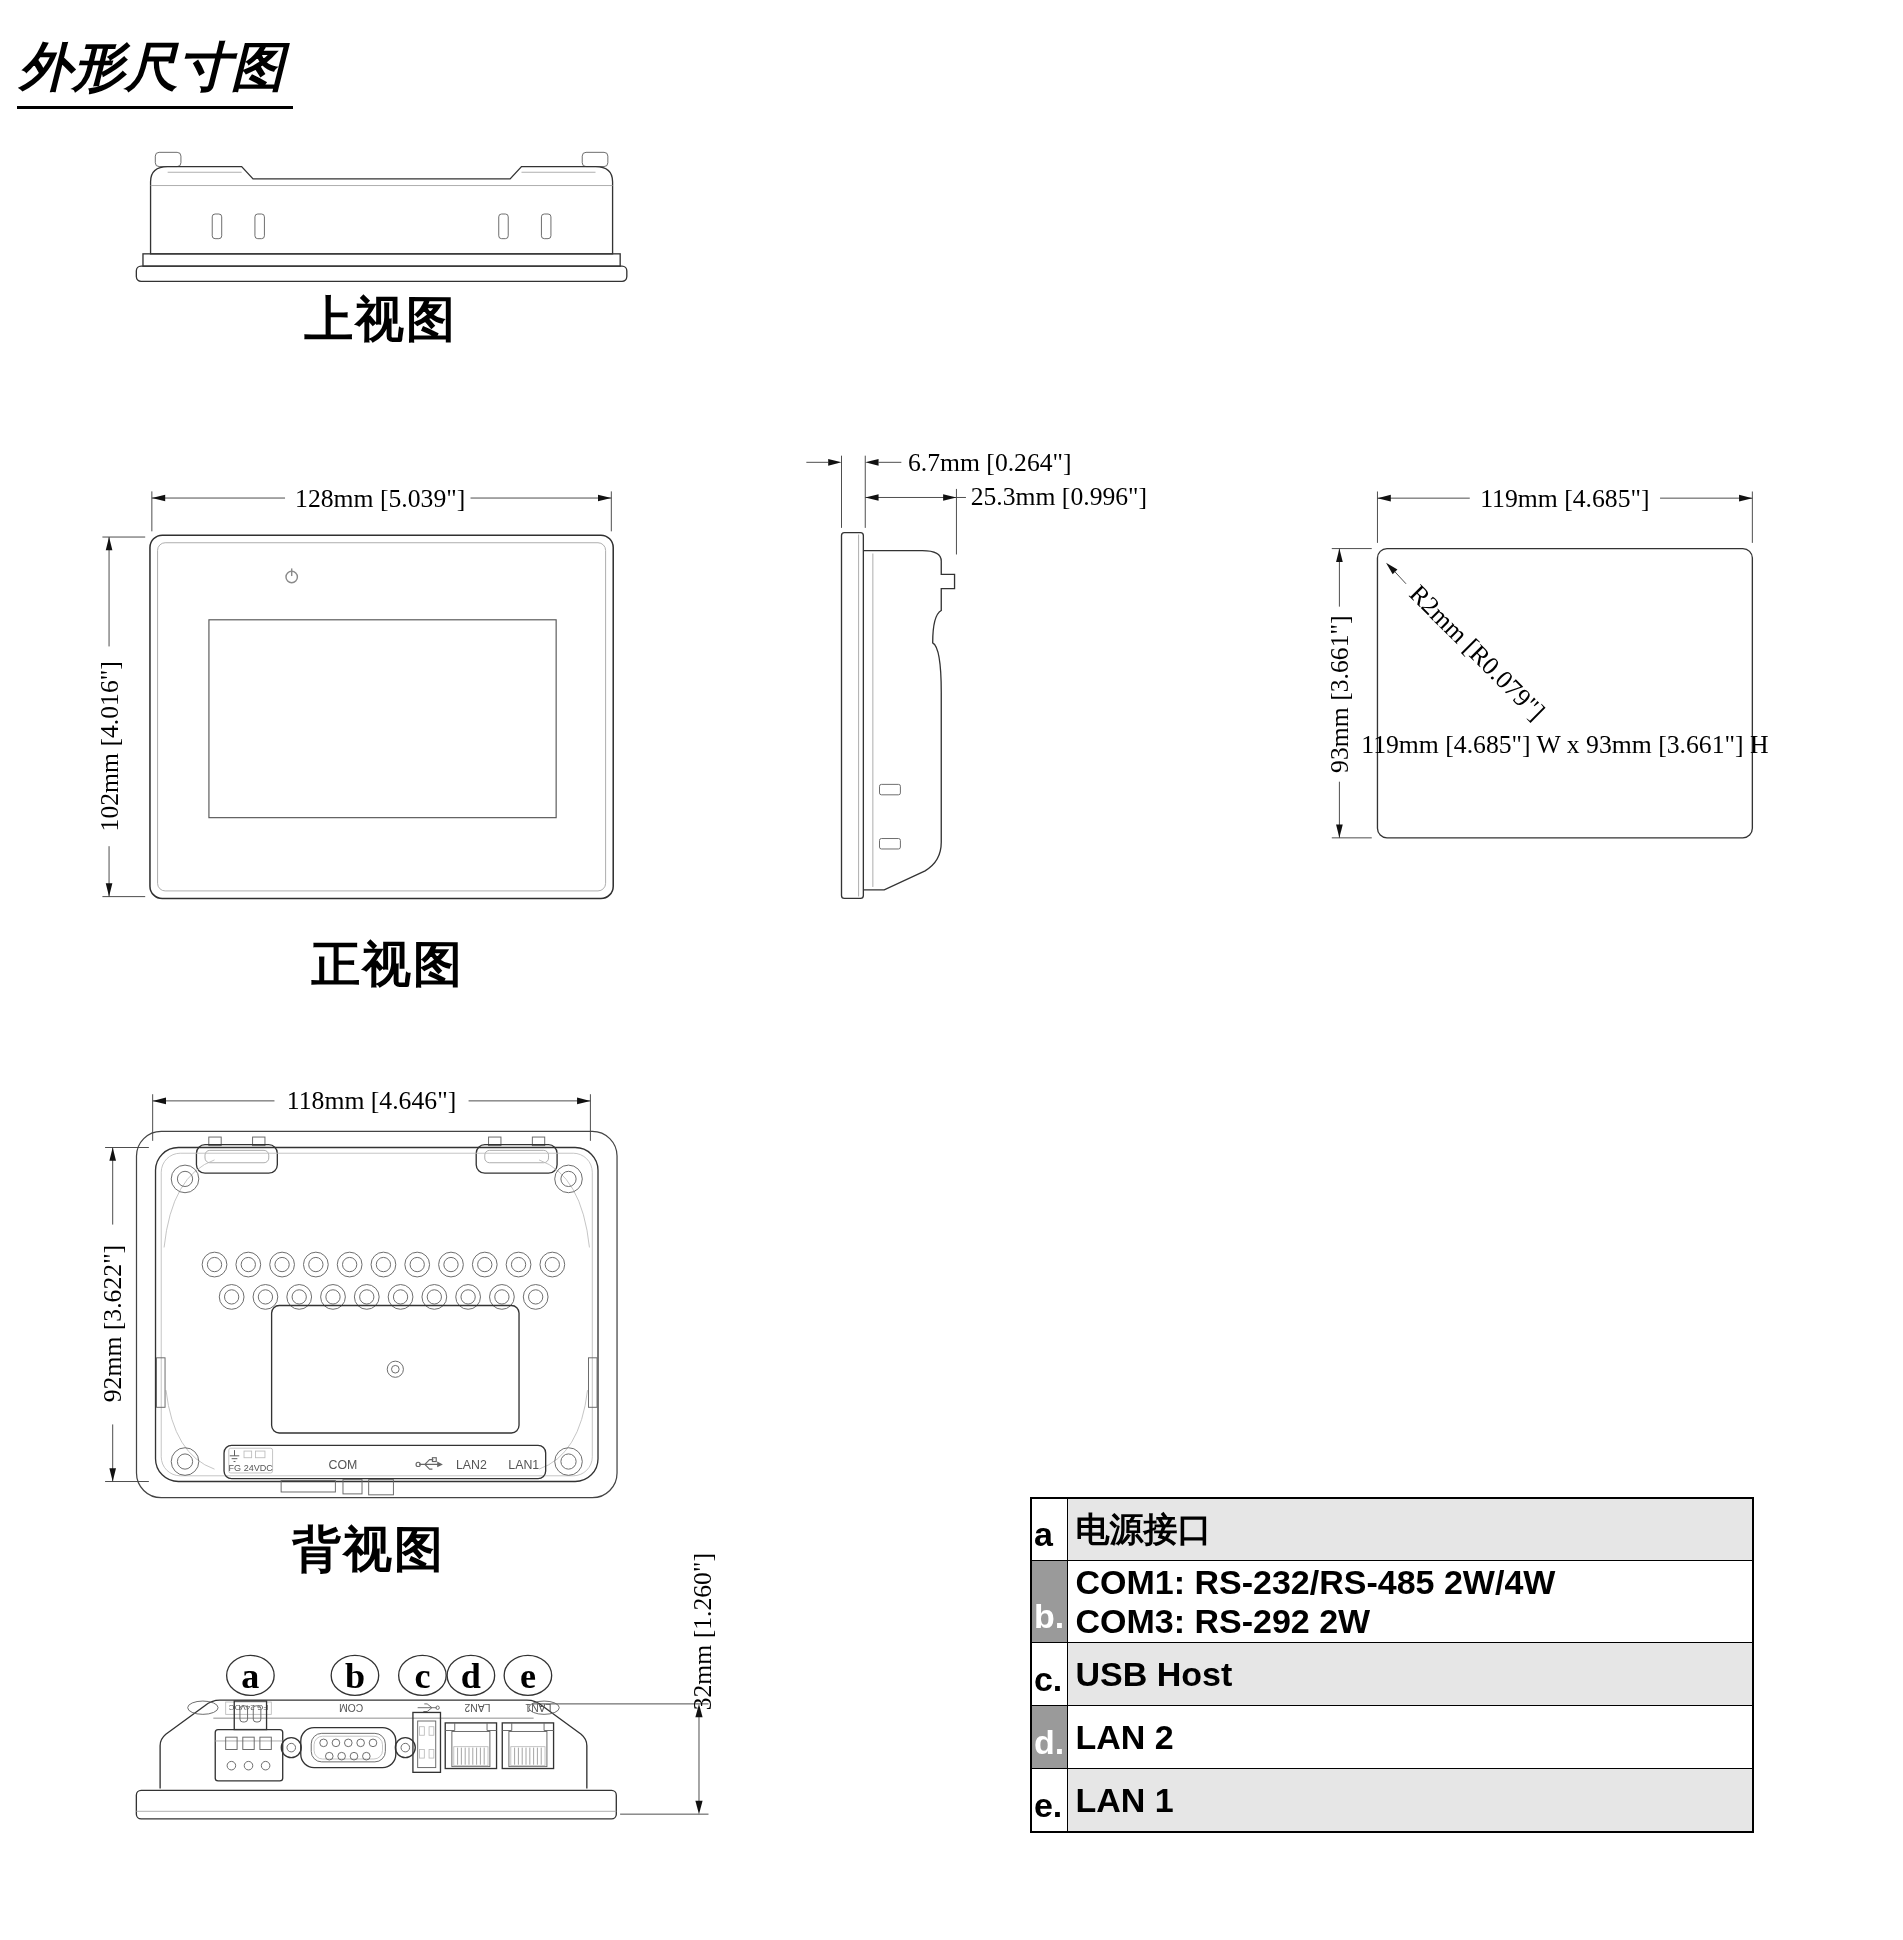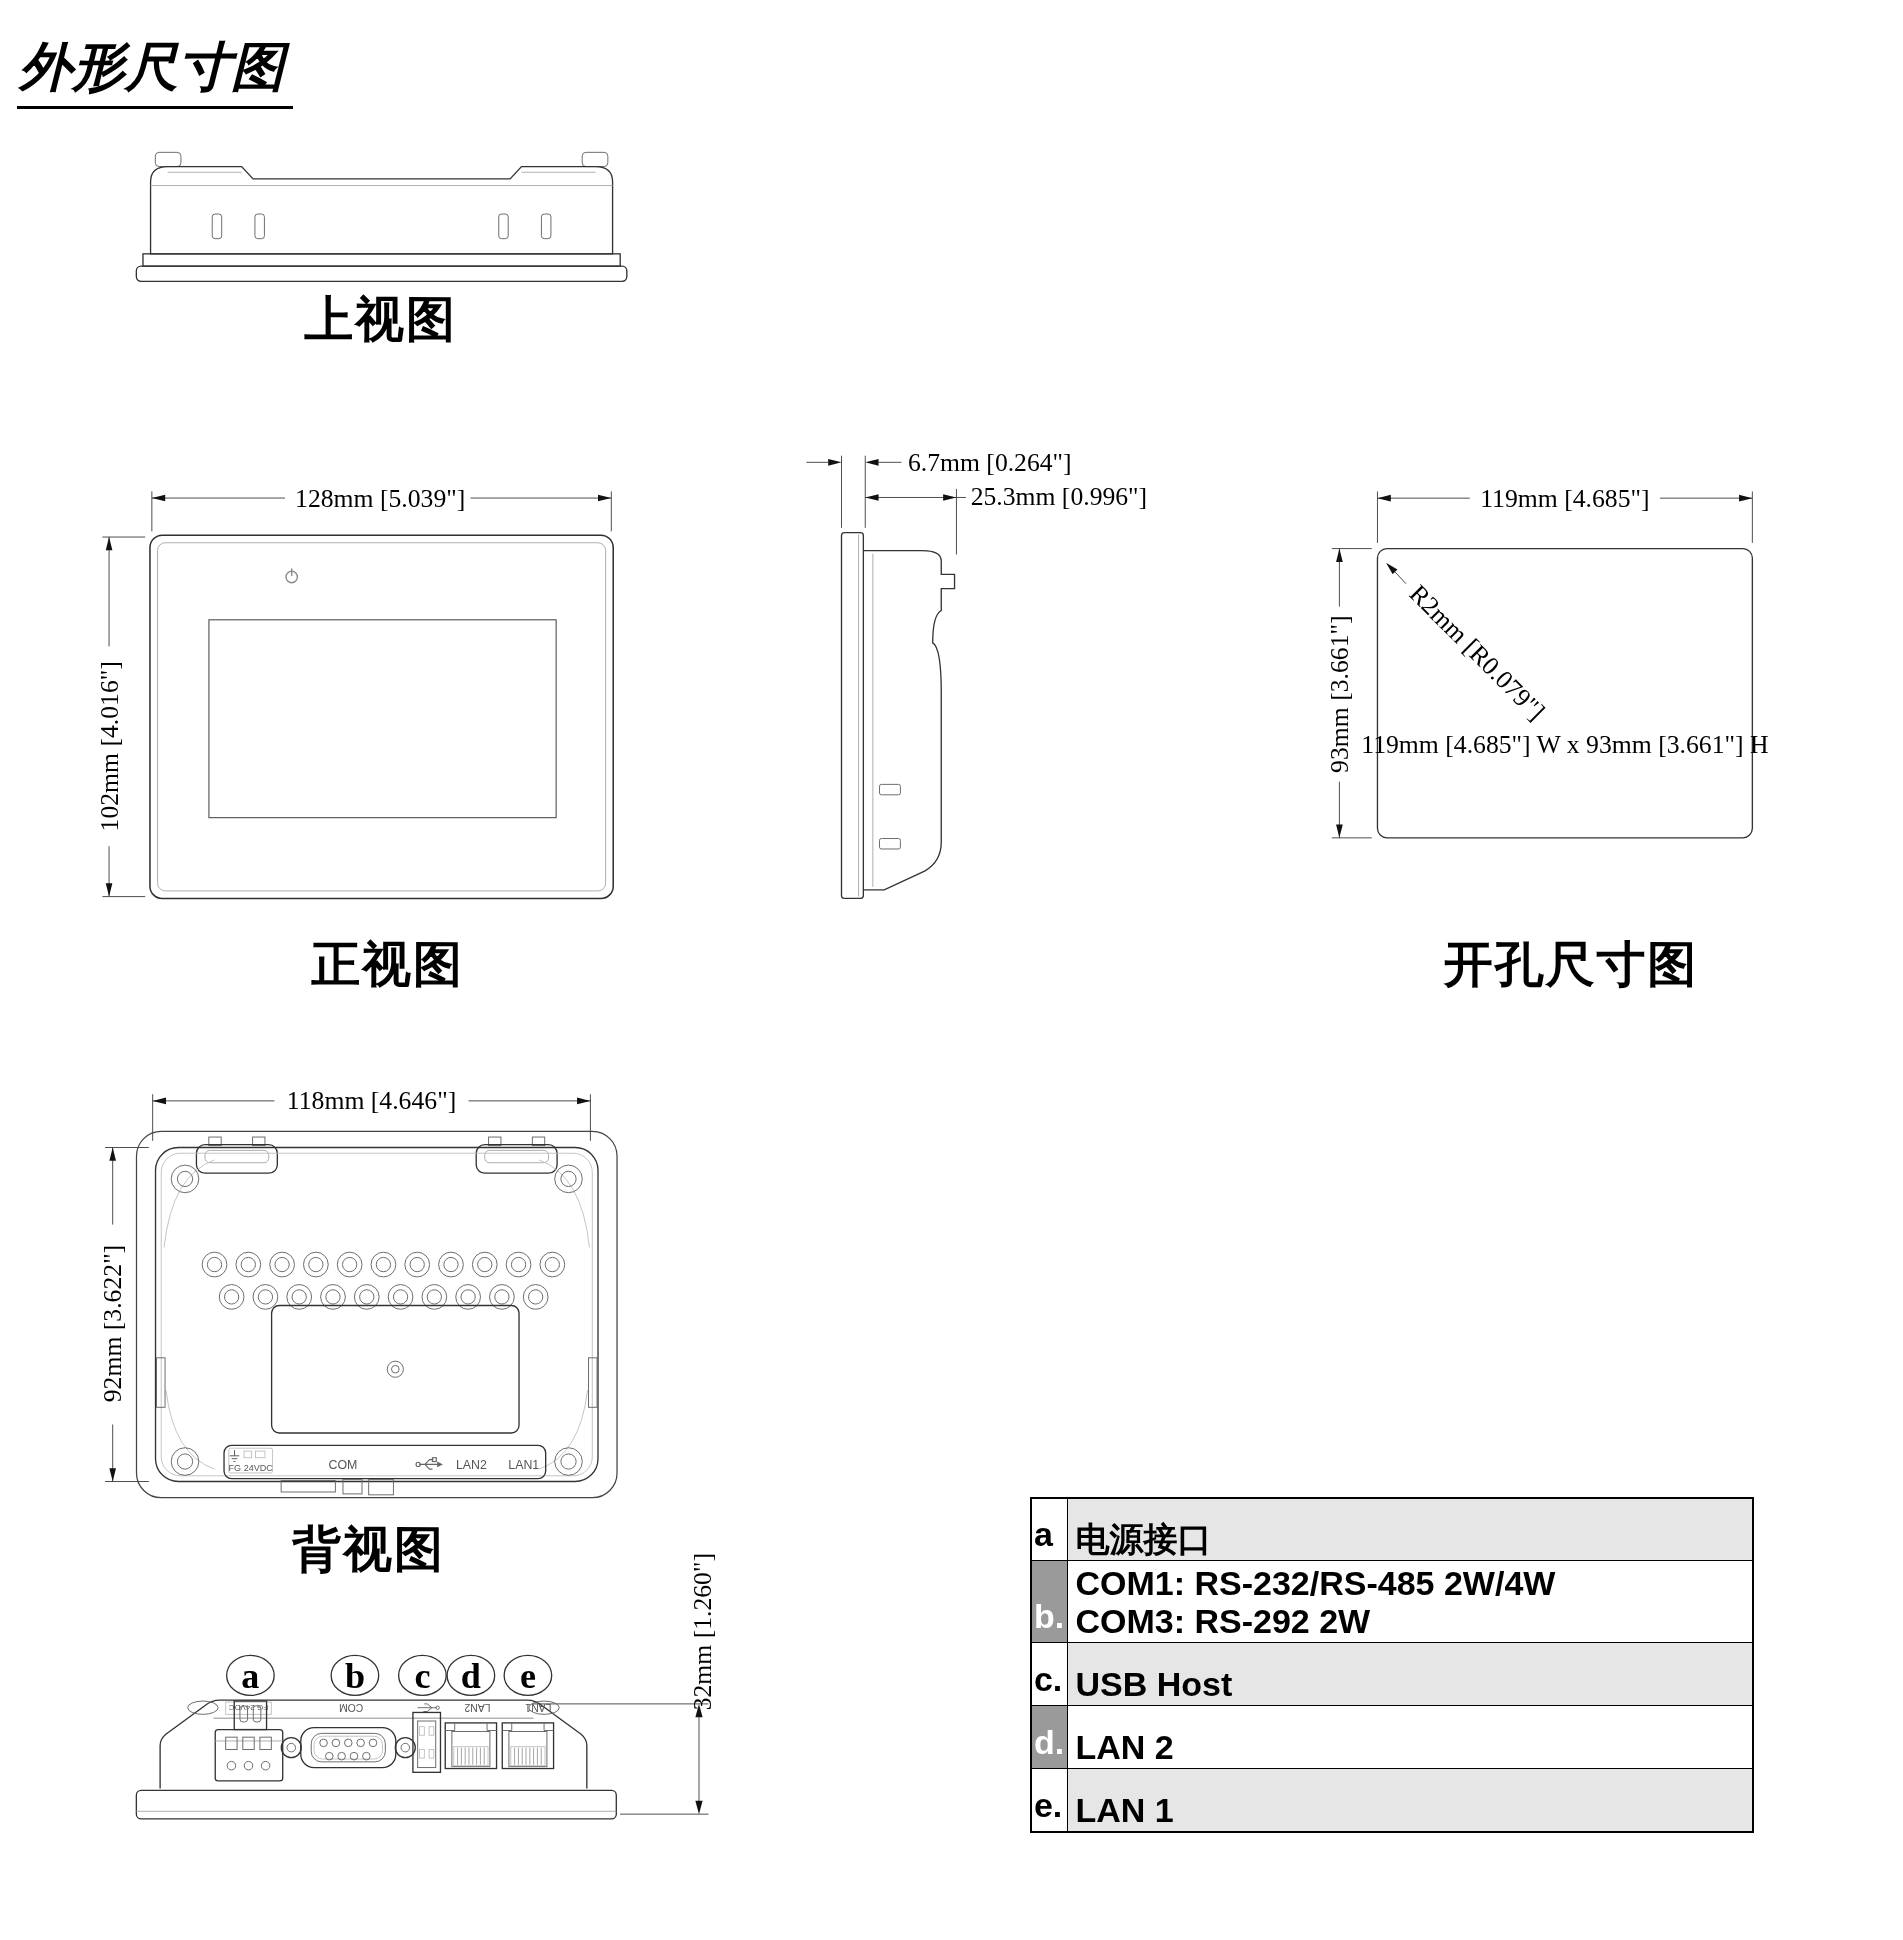--- a/index.html
+++ b/index.html
@@ -11,21 +11,21 @@
              border-bottom:3.8px solid #000;padding:0 9.5px 1.9px 1.9px;display:inline-block;}
   
   .view-label{font-size:49px;letter-spacing:1.9px;text-align:center;white-space:nowrap;}
   
   .legend{left:1030px;top:1469px;width:720px;border:2.9px solid #000;border-collapse:collapse;
           font-family:"Liberation Sans",sans-serif;font-size:34px;}
   .legend .row{display:flex;border-bottom:1.9px solid #000;}
   .legend .row:last-child{border-bottom:none;}
   .legend .key{width:33px;flex:0 0 33px;border-right:1.9px solid #000;display:flex;
                align-items:flex-end;justify-content:flex-start;padding:0 0 5.7px 1.9px;background:#fff;}
-  .legend .val{flex:1;display:flex;flex-direction:column;justify-content:flex-end;
+  .legend .val{flex:1;display:flex;flex-direction:column;justify-content:center;
                padding:1.9px 0 1.9px 7.6px;line-height:1.12;background:#fff;}
   .legend .row.shade-val .val{background:var(--row_shade,#e6e6e6);}
   .legend .row.shade-key .key{background:var(--key_shade,#9a9a9a);color:#fff;}
   .r-a{height:61px;} .r-b{height:81px;} .r-c{height:62px;} .r-d{height:62px;} .r-e{height:62px;}
   
   svg{position:absolute;overflow:visible;}
   svg text{font-family:"Liberation Serif",serif;}
   .dim{font-size:27px;fill:#000;}
   .tiny{font-family:"Liberation Sans",sans-serif;fill:#555;}
   .callout-letter{font-size:38px;font-weight:bold;fill:#000;}
@@ -347,21 +347,20 @@
       <rect class="main" x="528" y="1782" width="54" height="48"></rect>
       <path class="mid" d="M528,1790 H538 V1782 M572,1782 V1790 H582"></path>
       <rect class="mid" x="535" y="1791" width="40" height="37"></rect>
       <rect class="xlite" x="537" y="1807" width="36" height="20"></rect>
       <path d="M541,1808 V1826 M545,1808 V1826 M549,1808 V1826 M553,1808 V1826 M557,1808 V1826 M561,1808 V1826 M565,1808 V1826 M569,1808 V1826" style="stroke:#888;stroke-width:0.8;fill:none;"></path>
     </g>
   </svg>
 
   <div class="abs view-label" style="left:238px;top:259px;width:285px;">上视图</div>
   <div class="abs view-label" style="left:245px;top:904px;width:285px;">正视图</div>
-  <div class="abs view-label" style="left:1381px;top:904px;width:380px;">开孔尺寸图</div>
   <div class="abs view-label" style="left:226px;top:1489px;width:285px;">背视图</div>
 
   <div class="abs legend">
     <div class="row r-a shade-val">
       <div class="key">a</div>
       <div class="val">
           <span>电源接口</span>
         </div>
     </div>
     <div class="row r-b shade-key">

